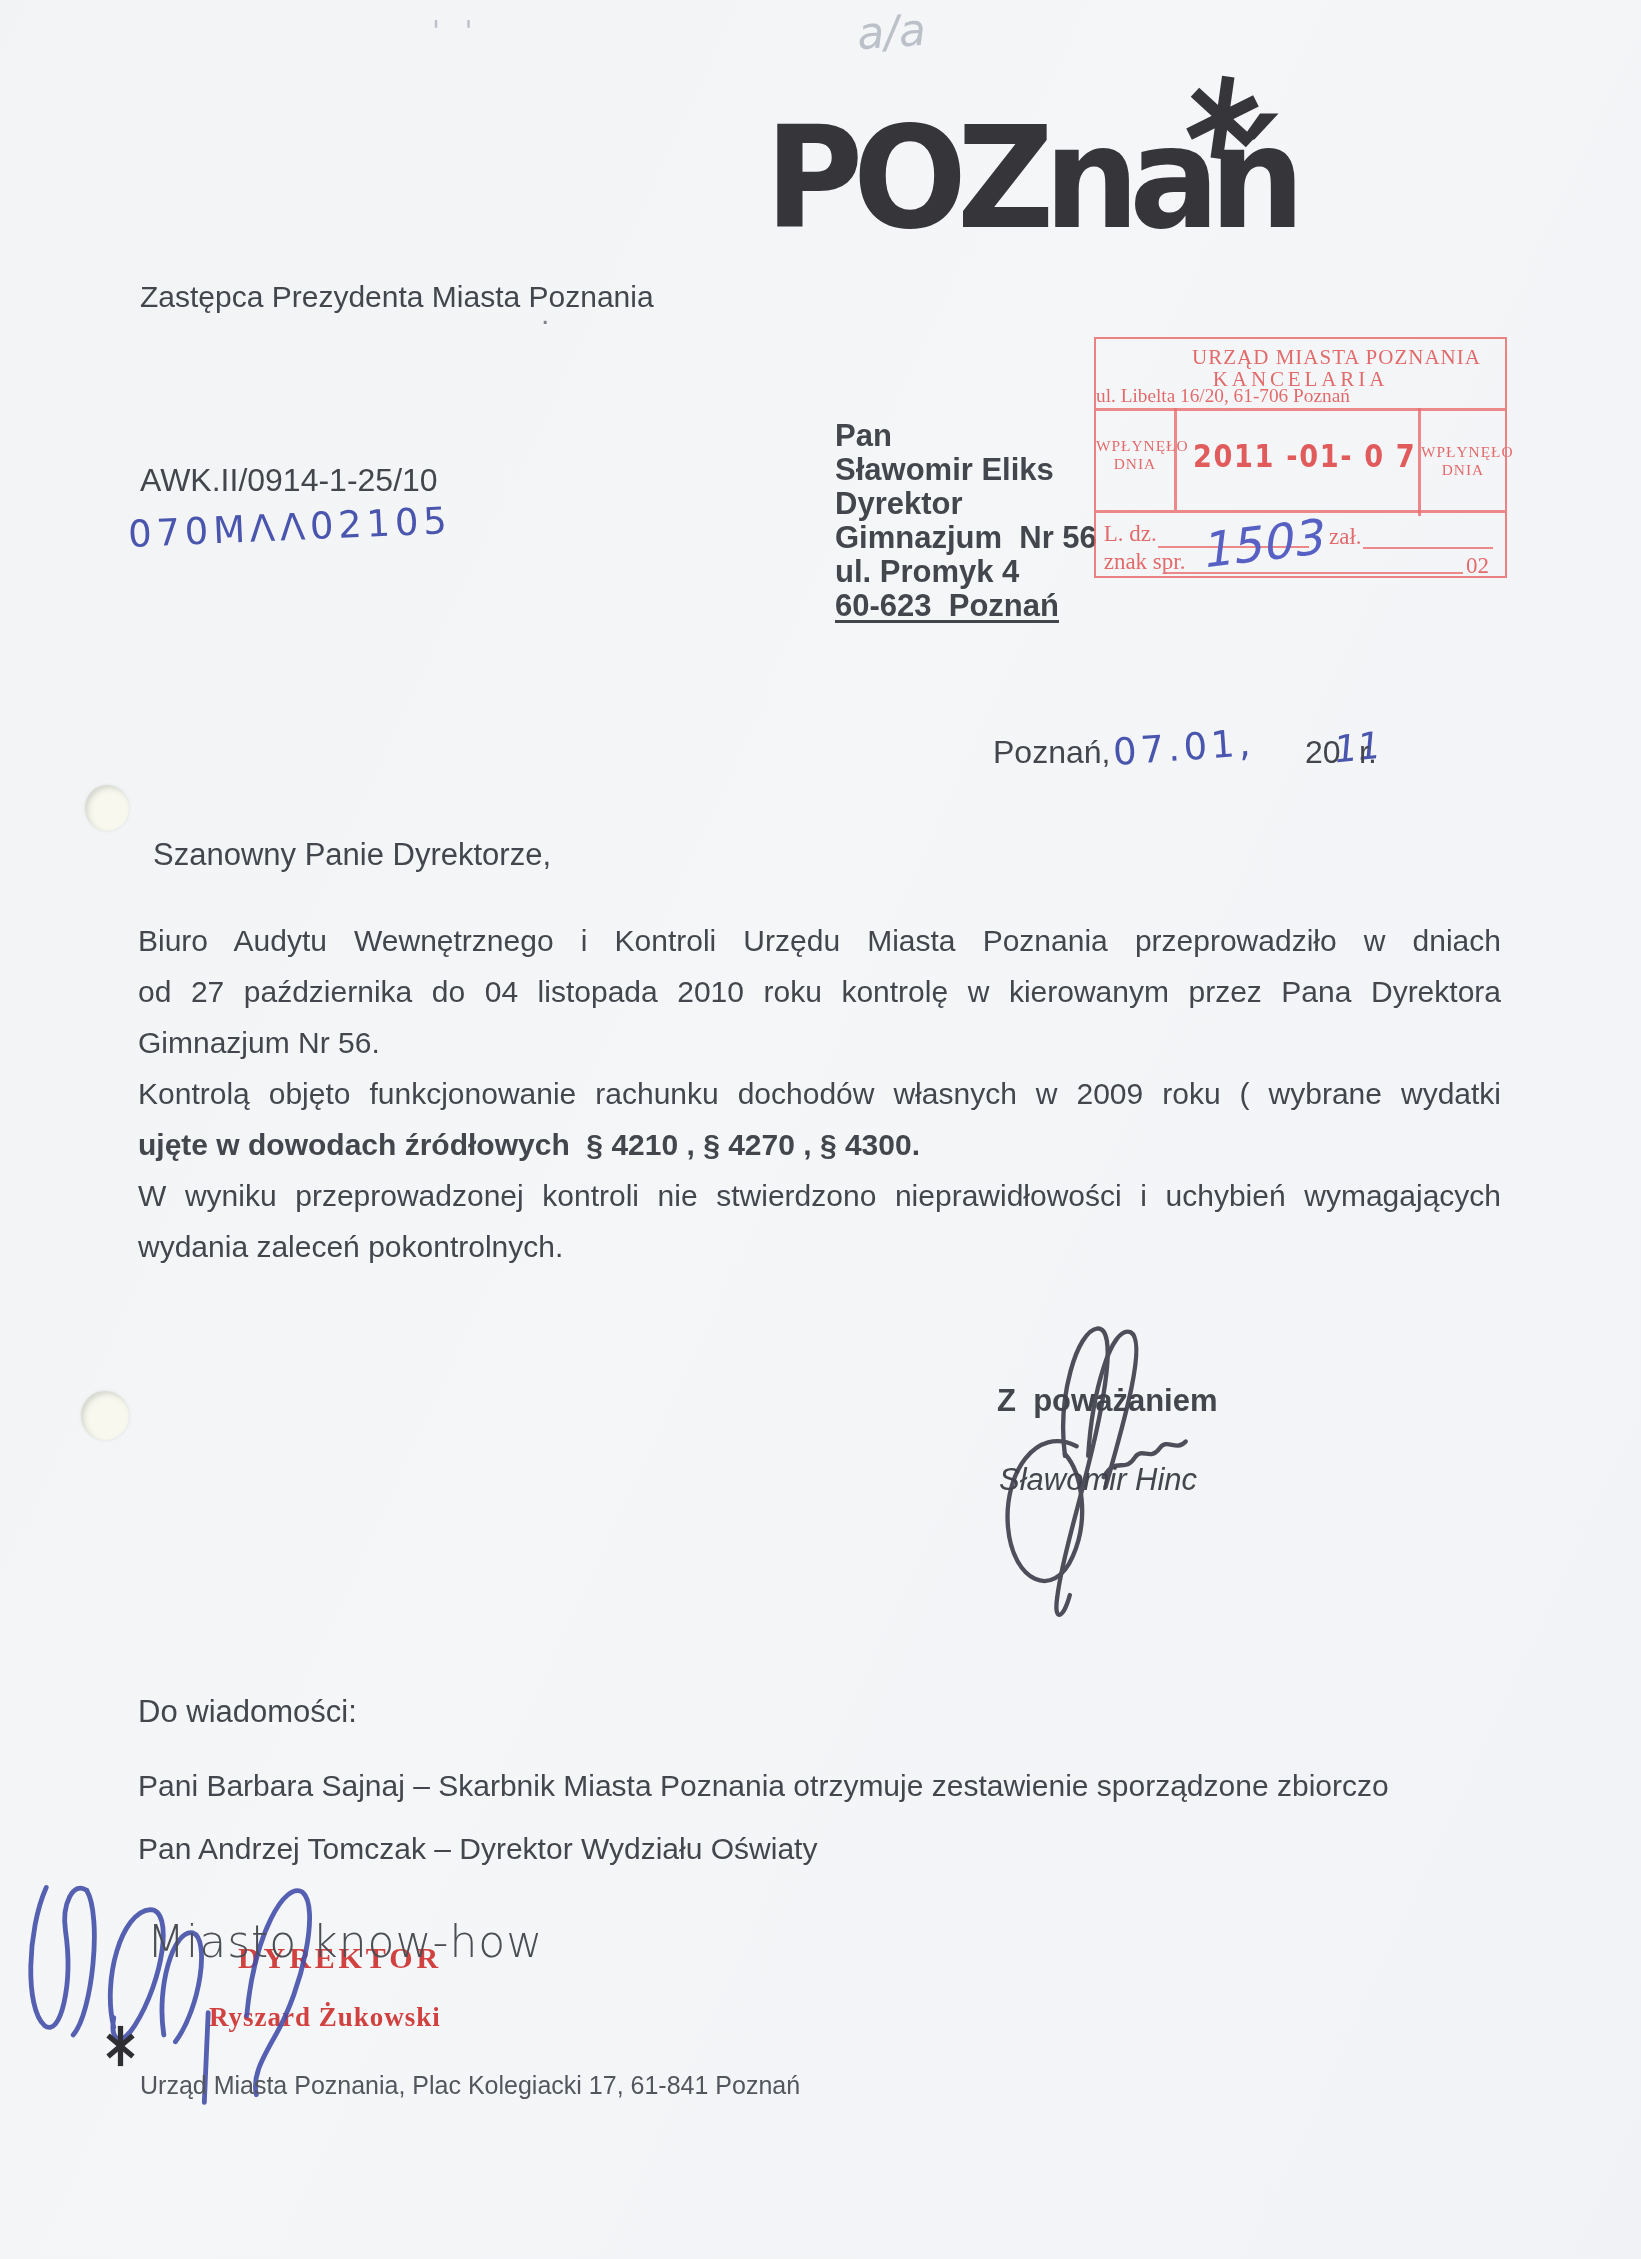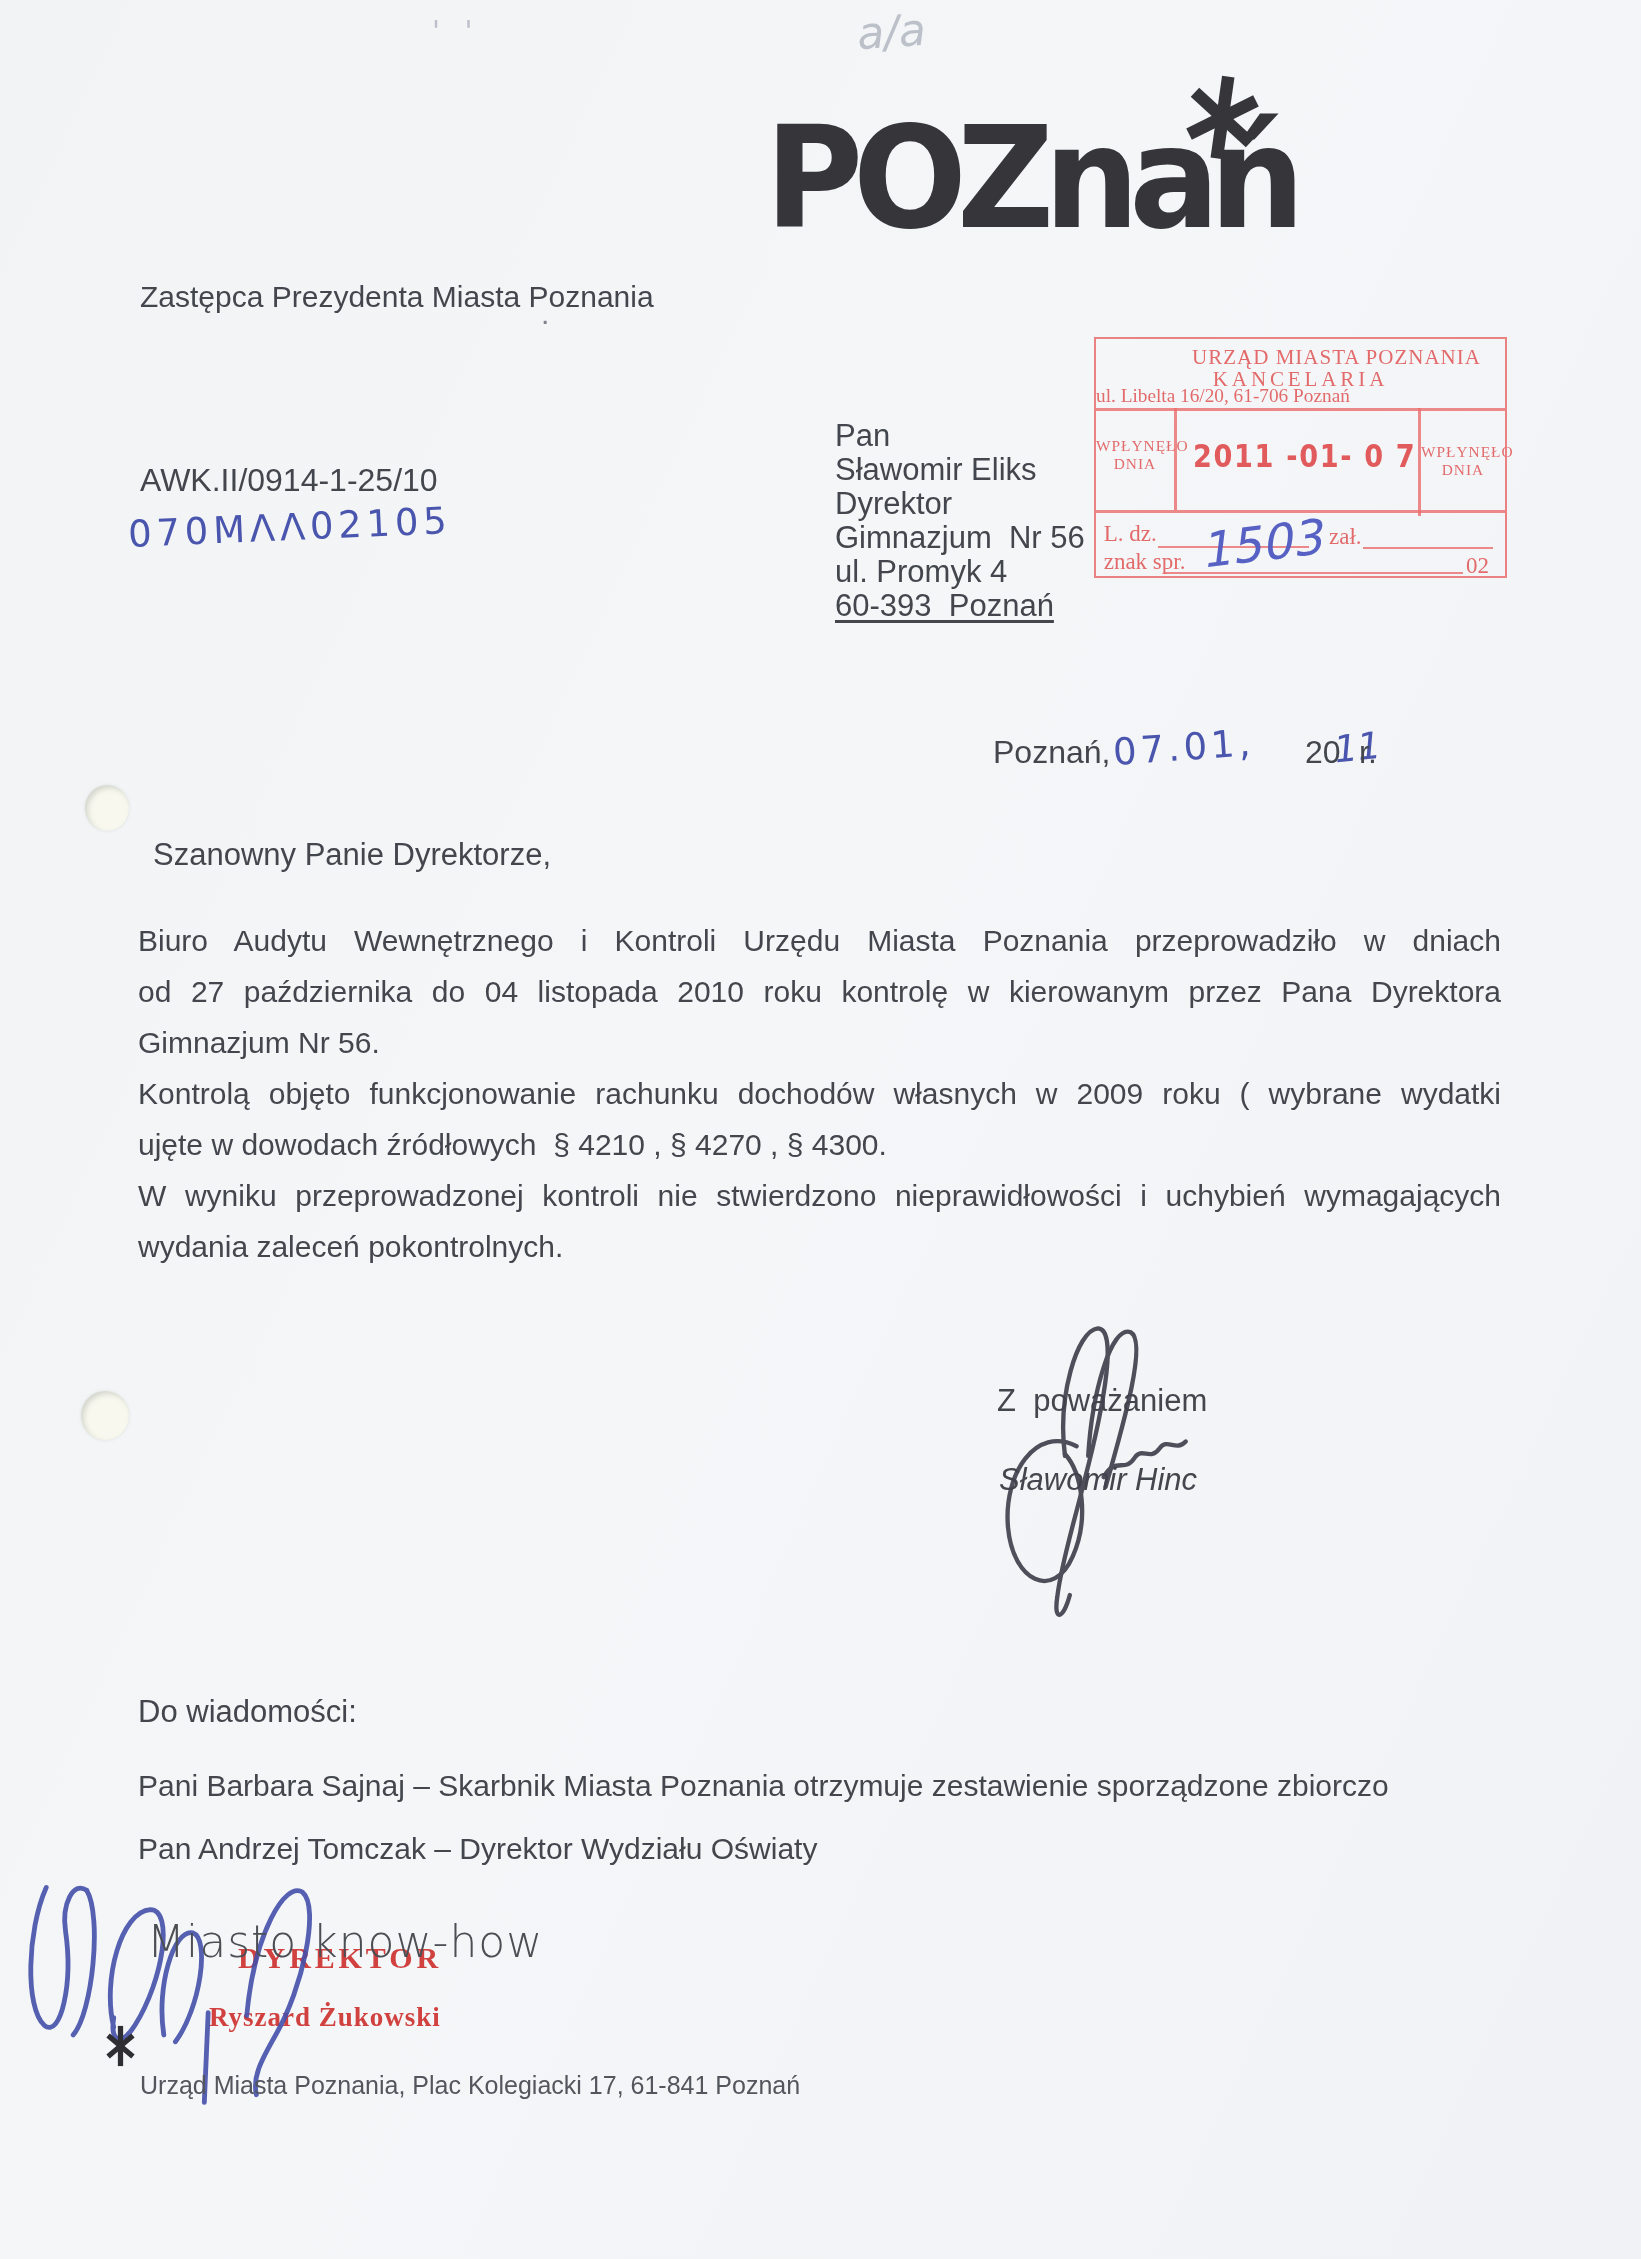--- a/index.html
+++ b/index.html
@@ -3,21 +3,21 @@
 <meta charset="utf-8">
 <style>
   html,body{margin:0;padding:0;background:#d8dadd;}
   #page{
     position:relative;width:1641px;height:2259px;overflow:hidden;
     background:linear-gradient(115deg,#f1f3f5 0%,#f4f6f8 45%,#f0f2f5 100%);
     font-family:"Liberation Sans",sans-serif;color:#43474d;
   }
   .abs{position:absolute;}
   .ink{color:#43474d;font-family:"Liberation Sans",sans-serif;}
-  .pre{white-space:pre;}
+  .pre{white-space:pre;font-weight:bold;}
   .hand{color:#4a55ae;font-family:"DejaVu Sans",sans-serif;}
   .pencil{color:#bcc0c9;font-family:"DejaVu Sans",sans-serif;}
   .logo{font-family:"DejaVu Sans",sans-serif;font-weight:bold;color:#35353a;
         font-size:141px;letter-spacing:-10.6px;line-height:1;transform:scaleX(.95);transform-origin:left top;}
   .slogan{font-family:"DejaVu Sans",sans-serif;font-weight:300;color:#4b4f54;font-size:44px;letter-spacing:1px;}
   .foot{color:#53575d;font-size:25px;line-height:33px;}
   
   .stamp{left:1094px;top:337px;width:409px;height:237px;border:2.9px solid rgba(233,98,98,.85);
          font-family:"Liberation Serif",serif;color:#e25f5f;opacity:.92;}
   .stamp .cell-line{position:absolute;background:rgba(233,98,98,.8);}
@@ -57,21 +57,21 @@
 
   <div class="abs ink" style="left:140px;top:462px;font-size:32px;">AWK.II/0914-1-25/10</div>
   <div class="abs hand" style="left:128px;top:506px;font-size:37px;letter-spacing:4.8px;transform:rotate(-2.5deg);">070MΛΛ02105</div>
 
   <div class="abs" style="left:835px;top:419px;font-size:31px;line-height:34px;">
     <div class="pre">Pan</div>
     <div class="pre">Sławomir Eliks</div>
     <div class="pre">Dyrektor</div>
     <div class="pre">Gimnazjum  Nr 56</div>
     <div class="pre">ul. Promyk 4</div>
-    <div class="pre uline">60-393  Poznań</div>
+    <div class="pre uline">60-623  Poznań</div>
   </div>
 
   <div class="abs stamp">
     <div class="abs stamp-h1" style="left:0;top:5.8px;width:100%;text-align:center;">URZĄD MIASTA POZNANIA</div>
     <div class="abs stamp-h2" style="left:0;top:28px;width:100%;text-align:center;">KANCELARIA</div>
     <div class="abs stamp-h3" style="left:0;top:46px;width:100%;text-align:left;">ul. Libelta 16/20, 61-706 Poznań</div>
     <div class="cell-line" style="left:0;top:69px;width:100%;height:2.9px;"></div>
     <div class="cell-line" style="left:0;top:171px;width:100%;height:2.9px;"></div>
     <div class="cell-line" style="left:78px;top:69px;width:2.9px;height:102px;"></div>
     <div class="cell-line" style="left:322px;top:69px;width:2.9px;height:108px;"></div>

